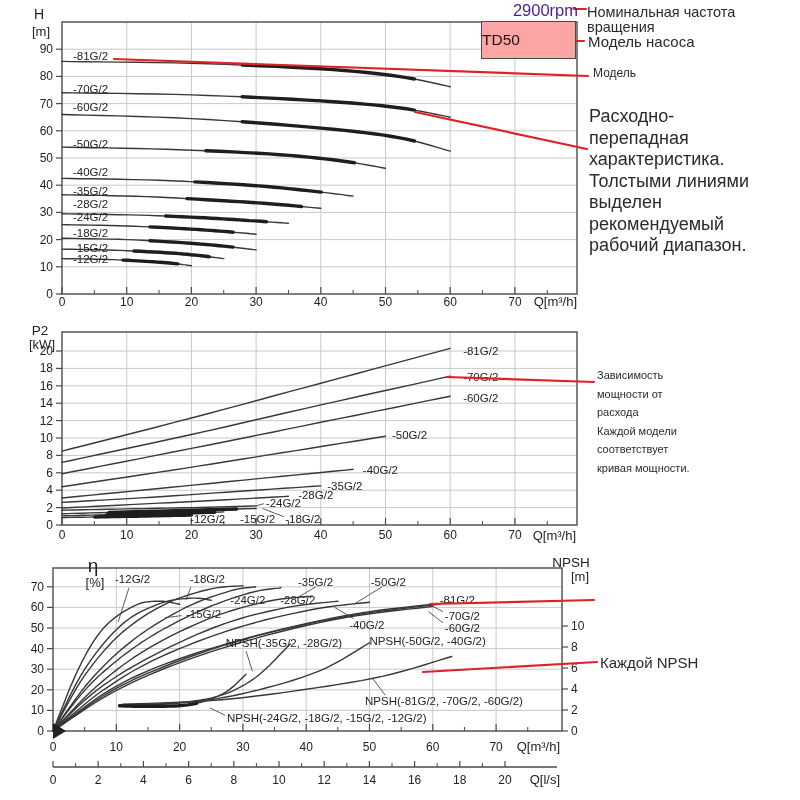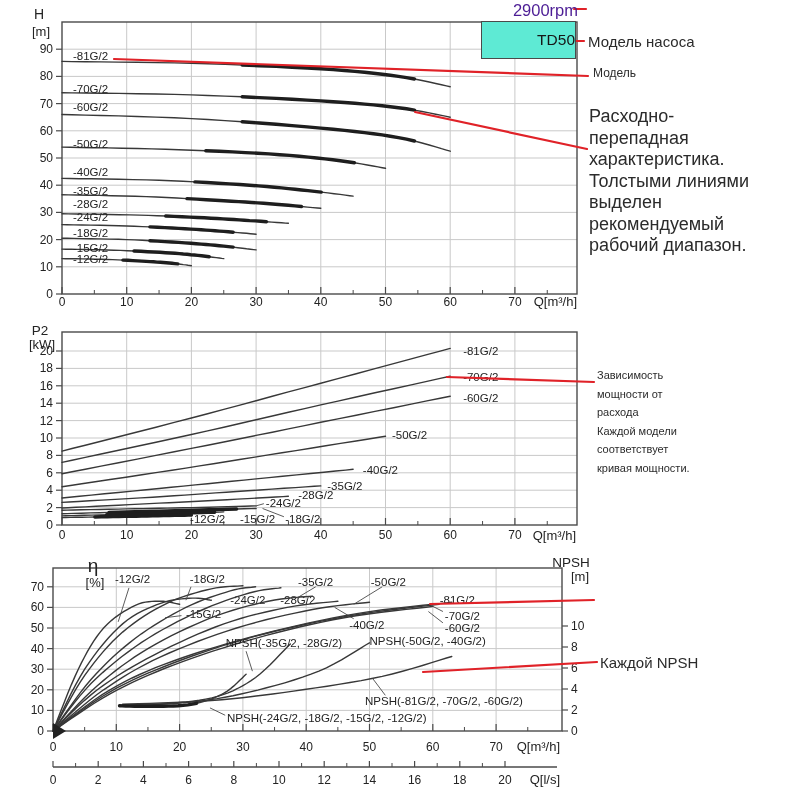--- a/index.html
+++ b/index.html
@@ -3,22 +3,22 @@
 <meta charset="utf-8">
 <style>
   html,body{margin:0;padding:0;background:#fff;}
   .stage{position:relative;width:800px;height:800px;background:#fff;overflow:hidden;
          font-family:"Liberation Sans",sans-serif;color:#232323;}
   svg{position:absolute;left:0;top:0;}
   svg text{font-family:"Liberation Sans",sans-serif;fill:#232323;}
   .ann{position:absolute;white-space:pre-line;color:#2b2b2b;}
   .rpm-value{position:absolute;left:502px;top:1px;width:76px;text-align:right;
              font-size:16.5px;font-weight:400;color:#4c1d95;}
-  .series-box{position:absolute;left:481px;top:21px;width:93px;height:36px;background:#5eead4;
-              border:1.6px solid #4a4a4a;text-align:right;line-height:36px;font-size:15.5px;color:#161616;}
+  .series-box{position:absolute;left:481px;top:21px;width:93px;height:36px;background:#fca5a5;
+              border:1.6px solid #4a4a4a;text-align:left;line-height:36px;font-size:15.5px;color:#161616;}
   .rpm-label{left:587px;top:5px;font-size:14.5px;line-height:15px;width:180px;}
   .series-label{left:588px;top:33px;font-size:15px;}
   .model-label{left:593px;top:66px;font-size:12px;}
   .hq-note{left:589px;top:106px;font-size:18px;line-height:21.5px;width:212px;}
   .power-note{left:597px;top:366px;font-size:11px;line-height:18.5px;width:200px;}
   .eff-label{left:600px;top:593px;font-size:15px;}
   .npsh-label{left:600px;top:654px;font-size:15px;}
 </style>
 </head>
 <body>
@@ -368,20 +368,22 @@
       <line x1="574" y1="9" x2="586" y2="9" stroke="#e02228" stroke-width="2.2" stroke-linecap="round"></line>
       <line x1="554" y1="41" x2="584" y2="41" stroke="#e02228" stroke-width="2.2" stroke-linecap="round"></line>
       <line x1="114" y1="59" x2="588" y2="76" stroke="#e02228" stroke-width="2.2" stroke-linecap="round"></line>
       <line x1="415" y1="112" x2="587" y2="149" stroke="#e02228" stroke-width="2.2" stroke-linecap="round"></line>
       <line x1="447" y1="377" x2="594" y2="382" stroke="#e02228" stroke-width="2.2" stroke-linecap="round"></line>
       <line x1="430" y1="604" x2="594" y2="600" stroke="#e02228" stroke-width="2.2" stroke-linecap="round"></line>
       <line x1="423" y1="672" x2="597" y2="662" stroke="#e02228" stroke-width="2.2" stroke-linecap="round"></line>
     </svg>
   <div class="rpm-value">2900rpm</div>
   <div class="series-box">TD50</div>
+  <div class="ann rpm-label">Номинальная частота
+вращения</div>
   <div class="ann series-label">Модель насоса</div>
   <div class="ann model-label">Модель</div>
   <div class="ann hq-note">Расходно-
 перепадная
 характеристика.
 Толстыми линиями
 выделен
 рекомендуемый
 рабочий диапазон.</div>
   <div class="ann power-note">Зависимость

